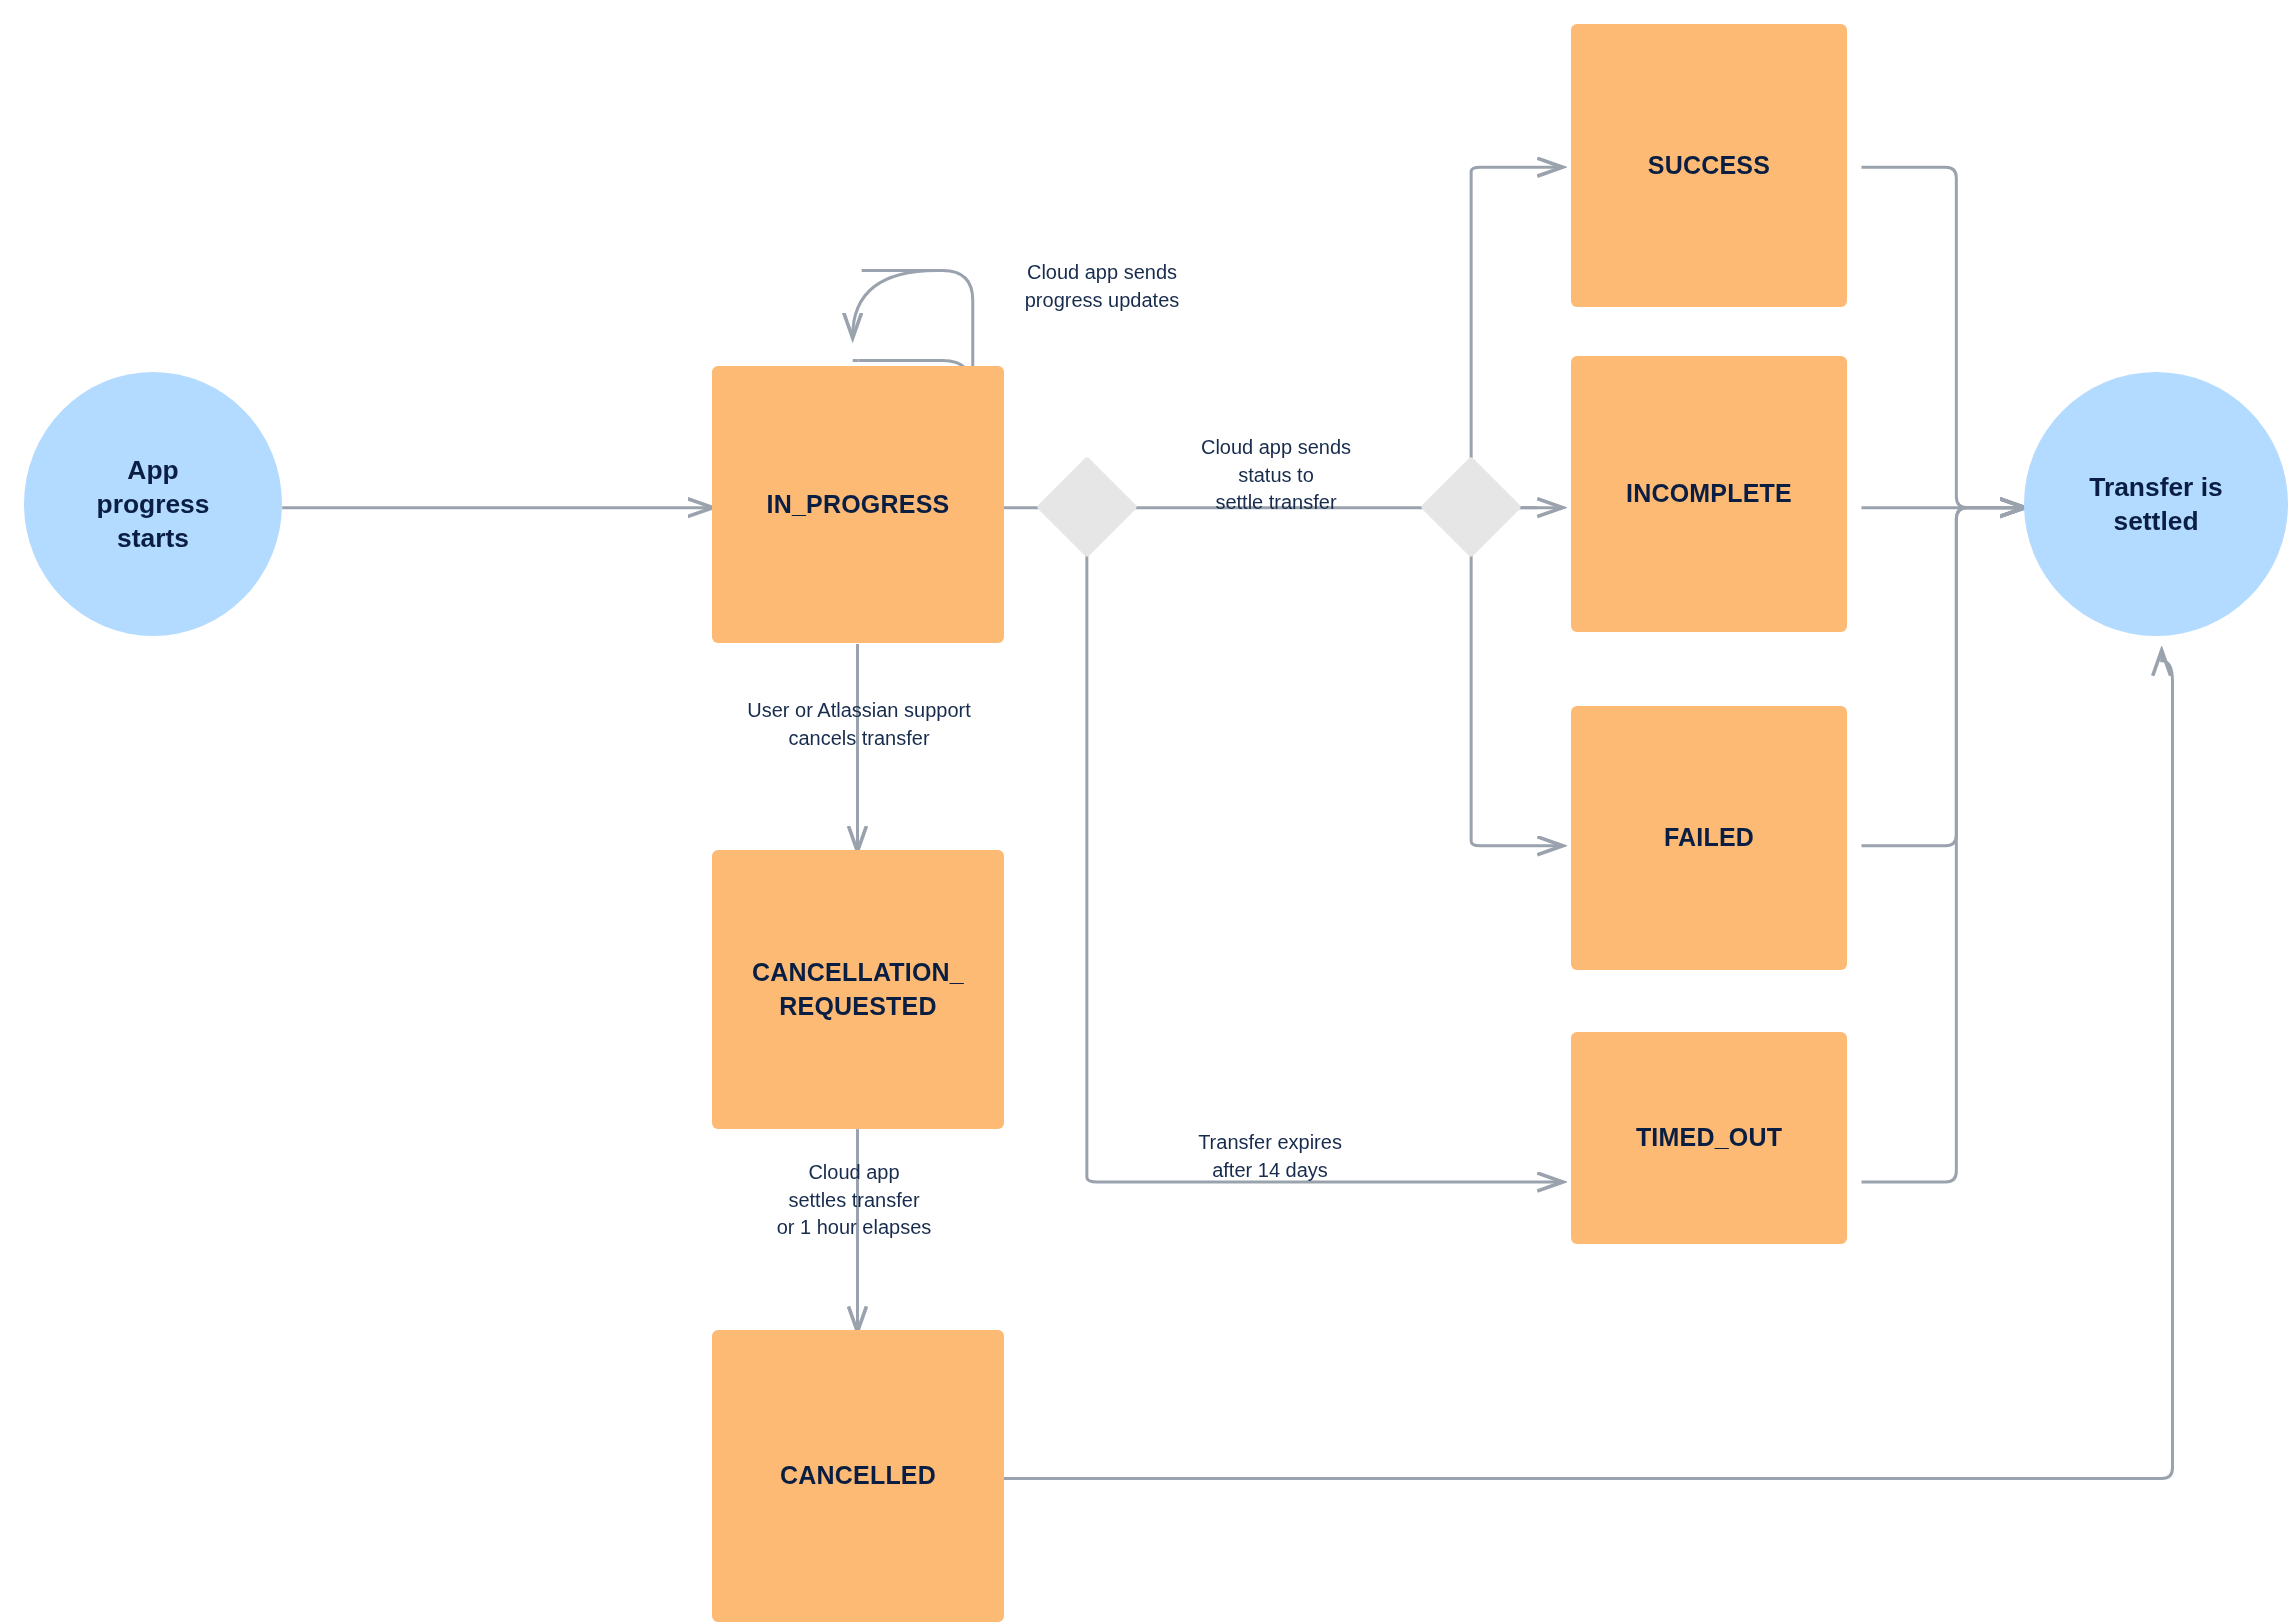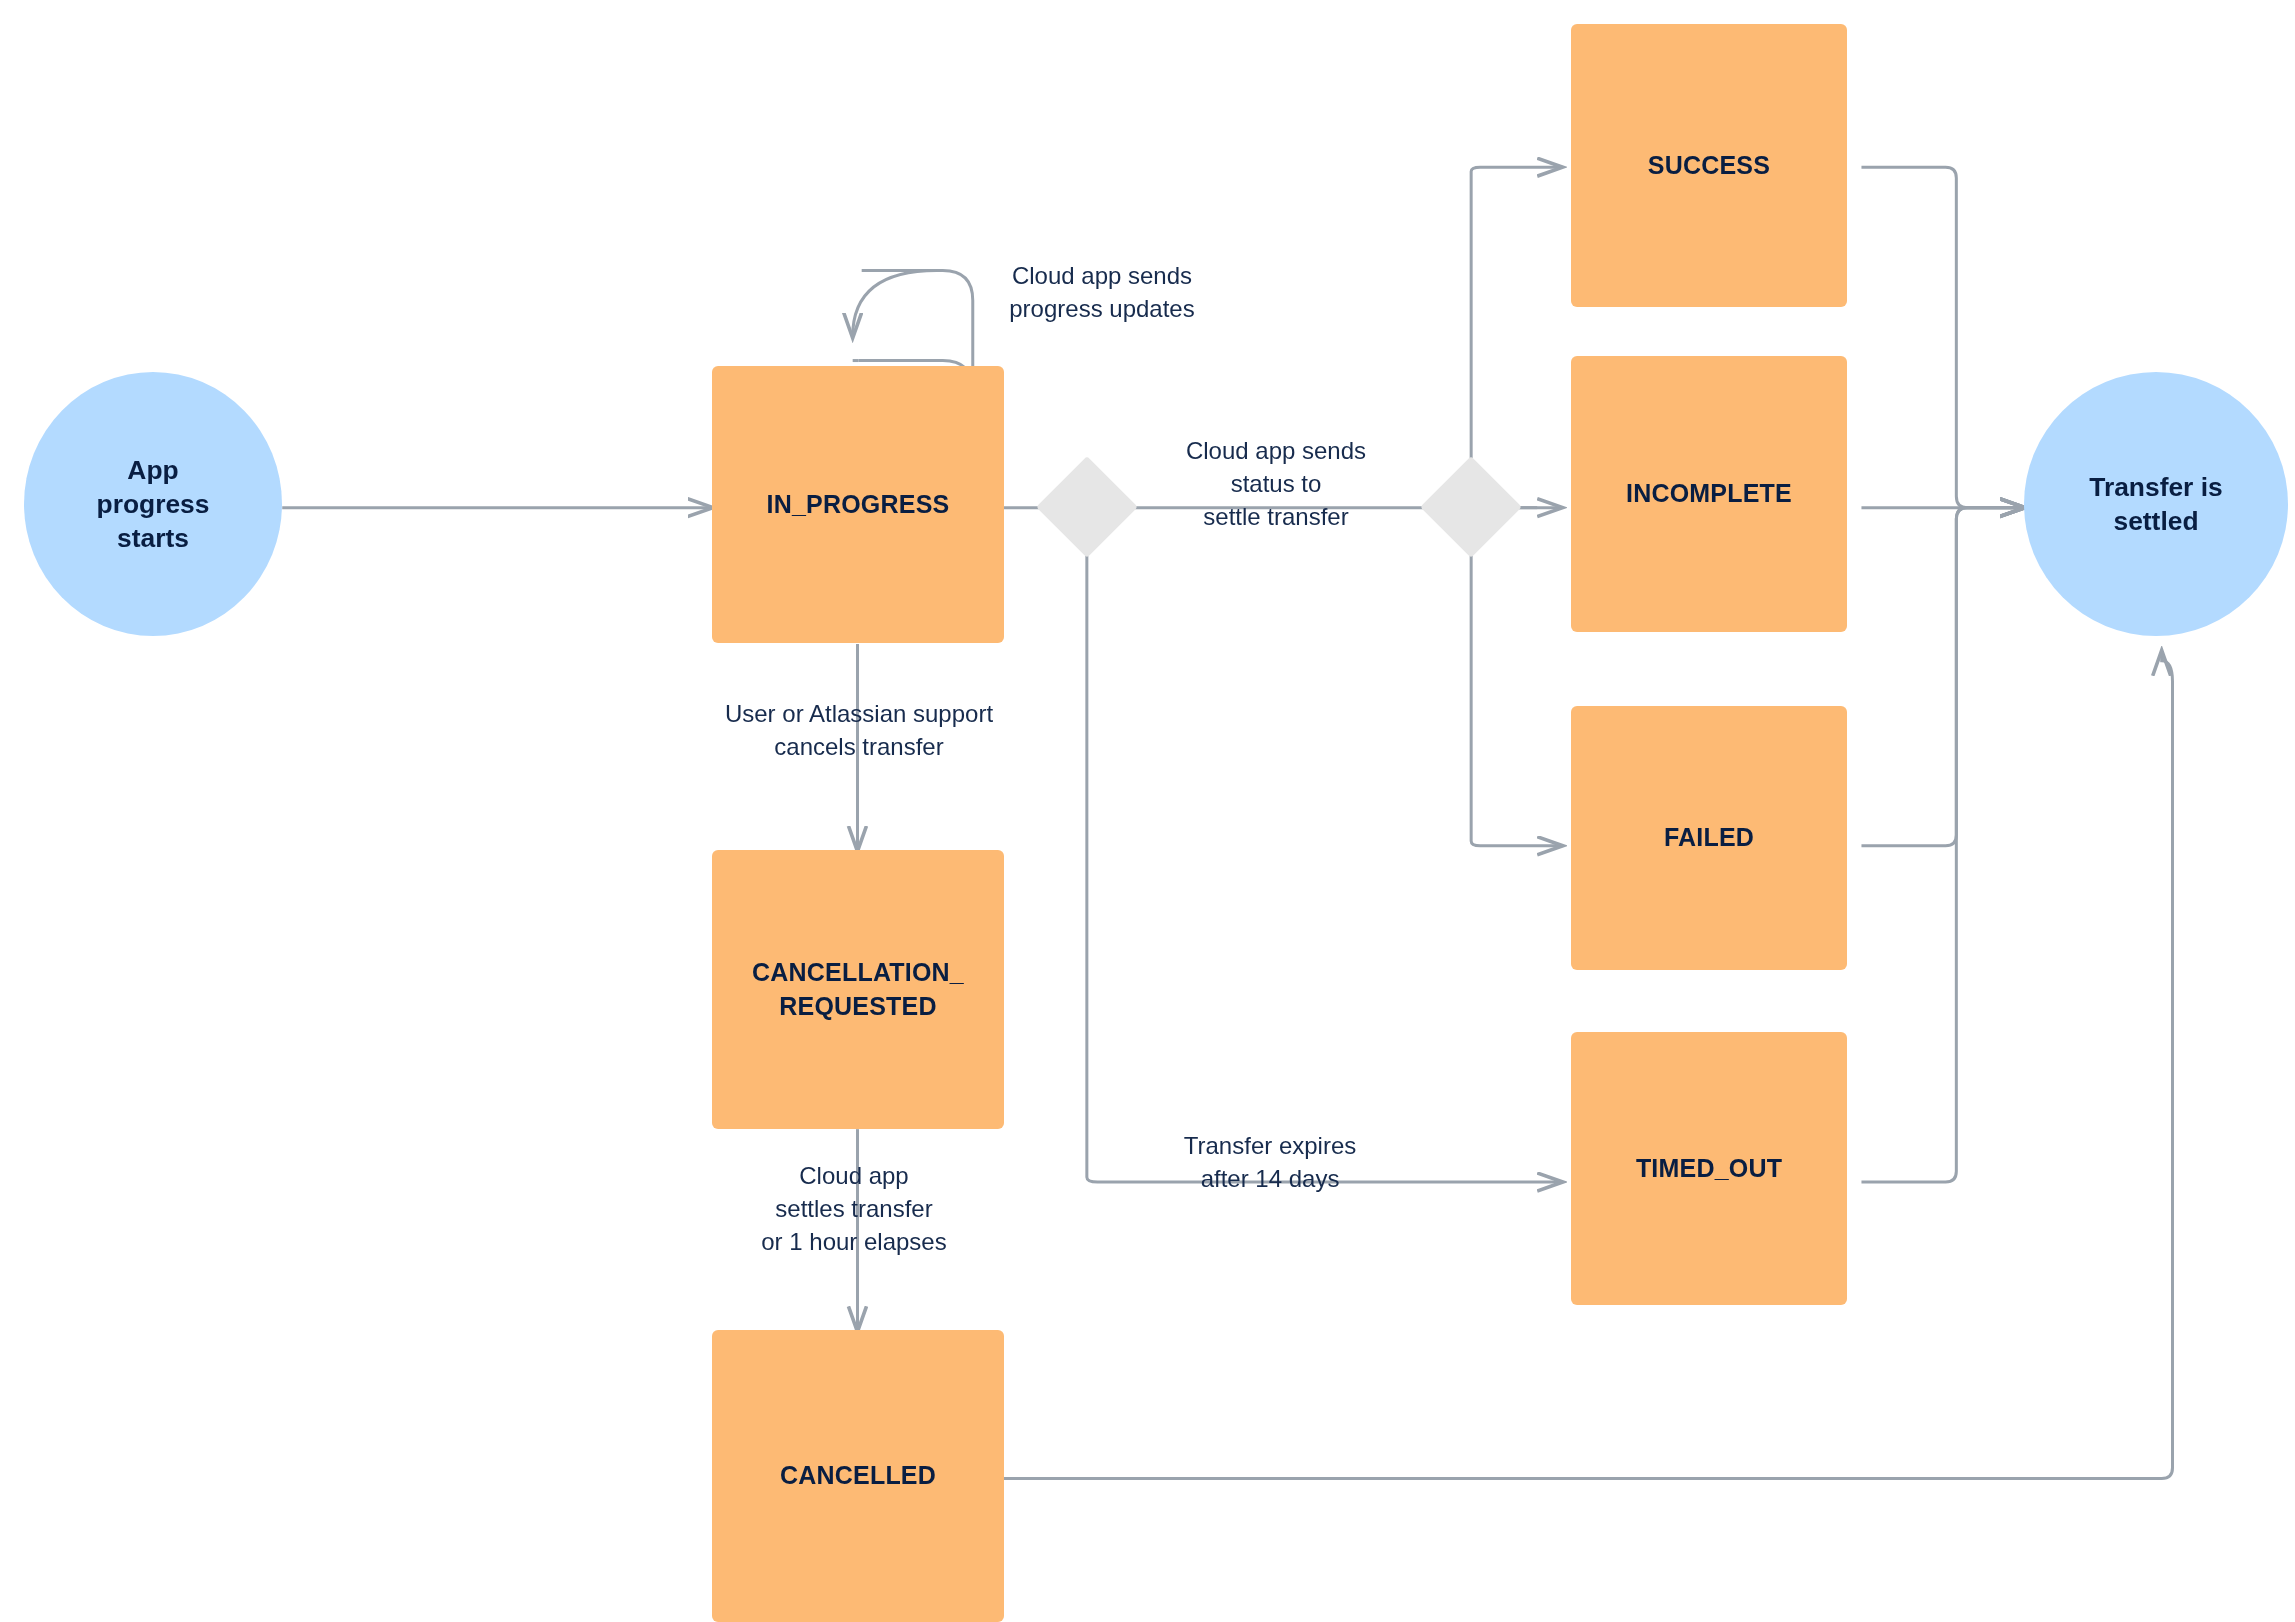--- a/index.html
+++ b/index.html
@@ -51,21 +51,21 @@
   }
   .diamond {
     background: #e6e6e6;
     transform: rotate(45deg);
     border-radius: 3.6px;
   }
   .edge-label {
     position: absolute;
     text-align: center;
     color: #172b4d;
-    font-size: 24px;
+    font-size: 20px;
     line-height: 1.38;
     white-space: pre-line;
   }
 </style>
 </head>
 <body>
 
 <div id="canvas">
 
   <svg class="edges" viewBox="0 0 3822 2702">
@@ -134,21 +134,21 @@
   </div>
 
   <div class="node box" style="left:1571px; top:356px; width:276px; height:276px;">
     <span style="white-space:pre-line;">INCOMPLETE</span>
   </div>
 
   <div class="node box" style="left:1571px; top:706px; width:276px; height:264px;">
     <span style="white-space:pre-line;">FAILED</span>
   </div>
 
-  <div class="node box" style="left:1571px; top:1032px; width:276px; height:273px;">
+  <div class="node box" style="left:1571px; top:1032px; width:276px; height:212px;">
     <span style="white-space:pre-line;">TIMED_OUT</span>
   </div>
 
   <div class="node box" style="left:712px; top:850px; width:292px; height:279px;">
     <span style="white-space:pre-line;">CANCELLATION_
 REQUESTED</span>
   </div>
 
   <div class="node box" style="left:712px; top:1330px; width:292px; height:292px;">
     <span style="white-space:pre-line;">CANCELLED</span>

